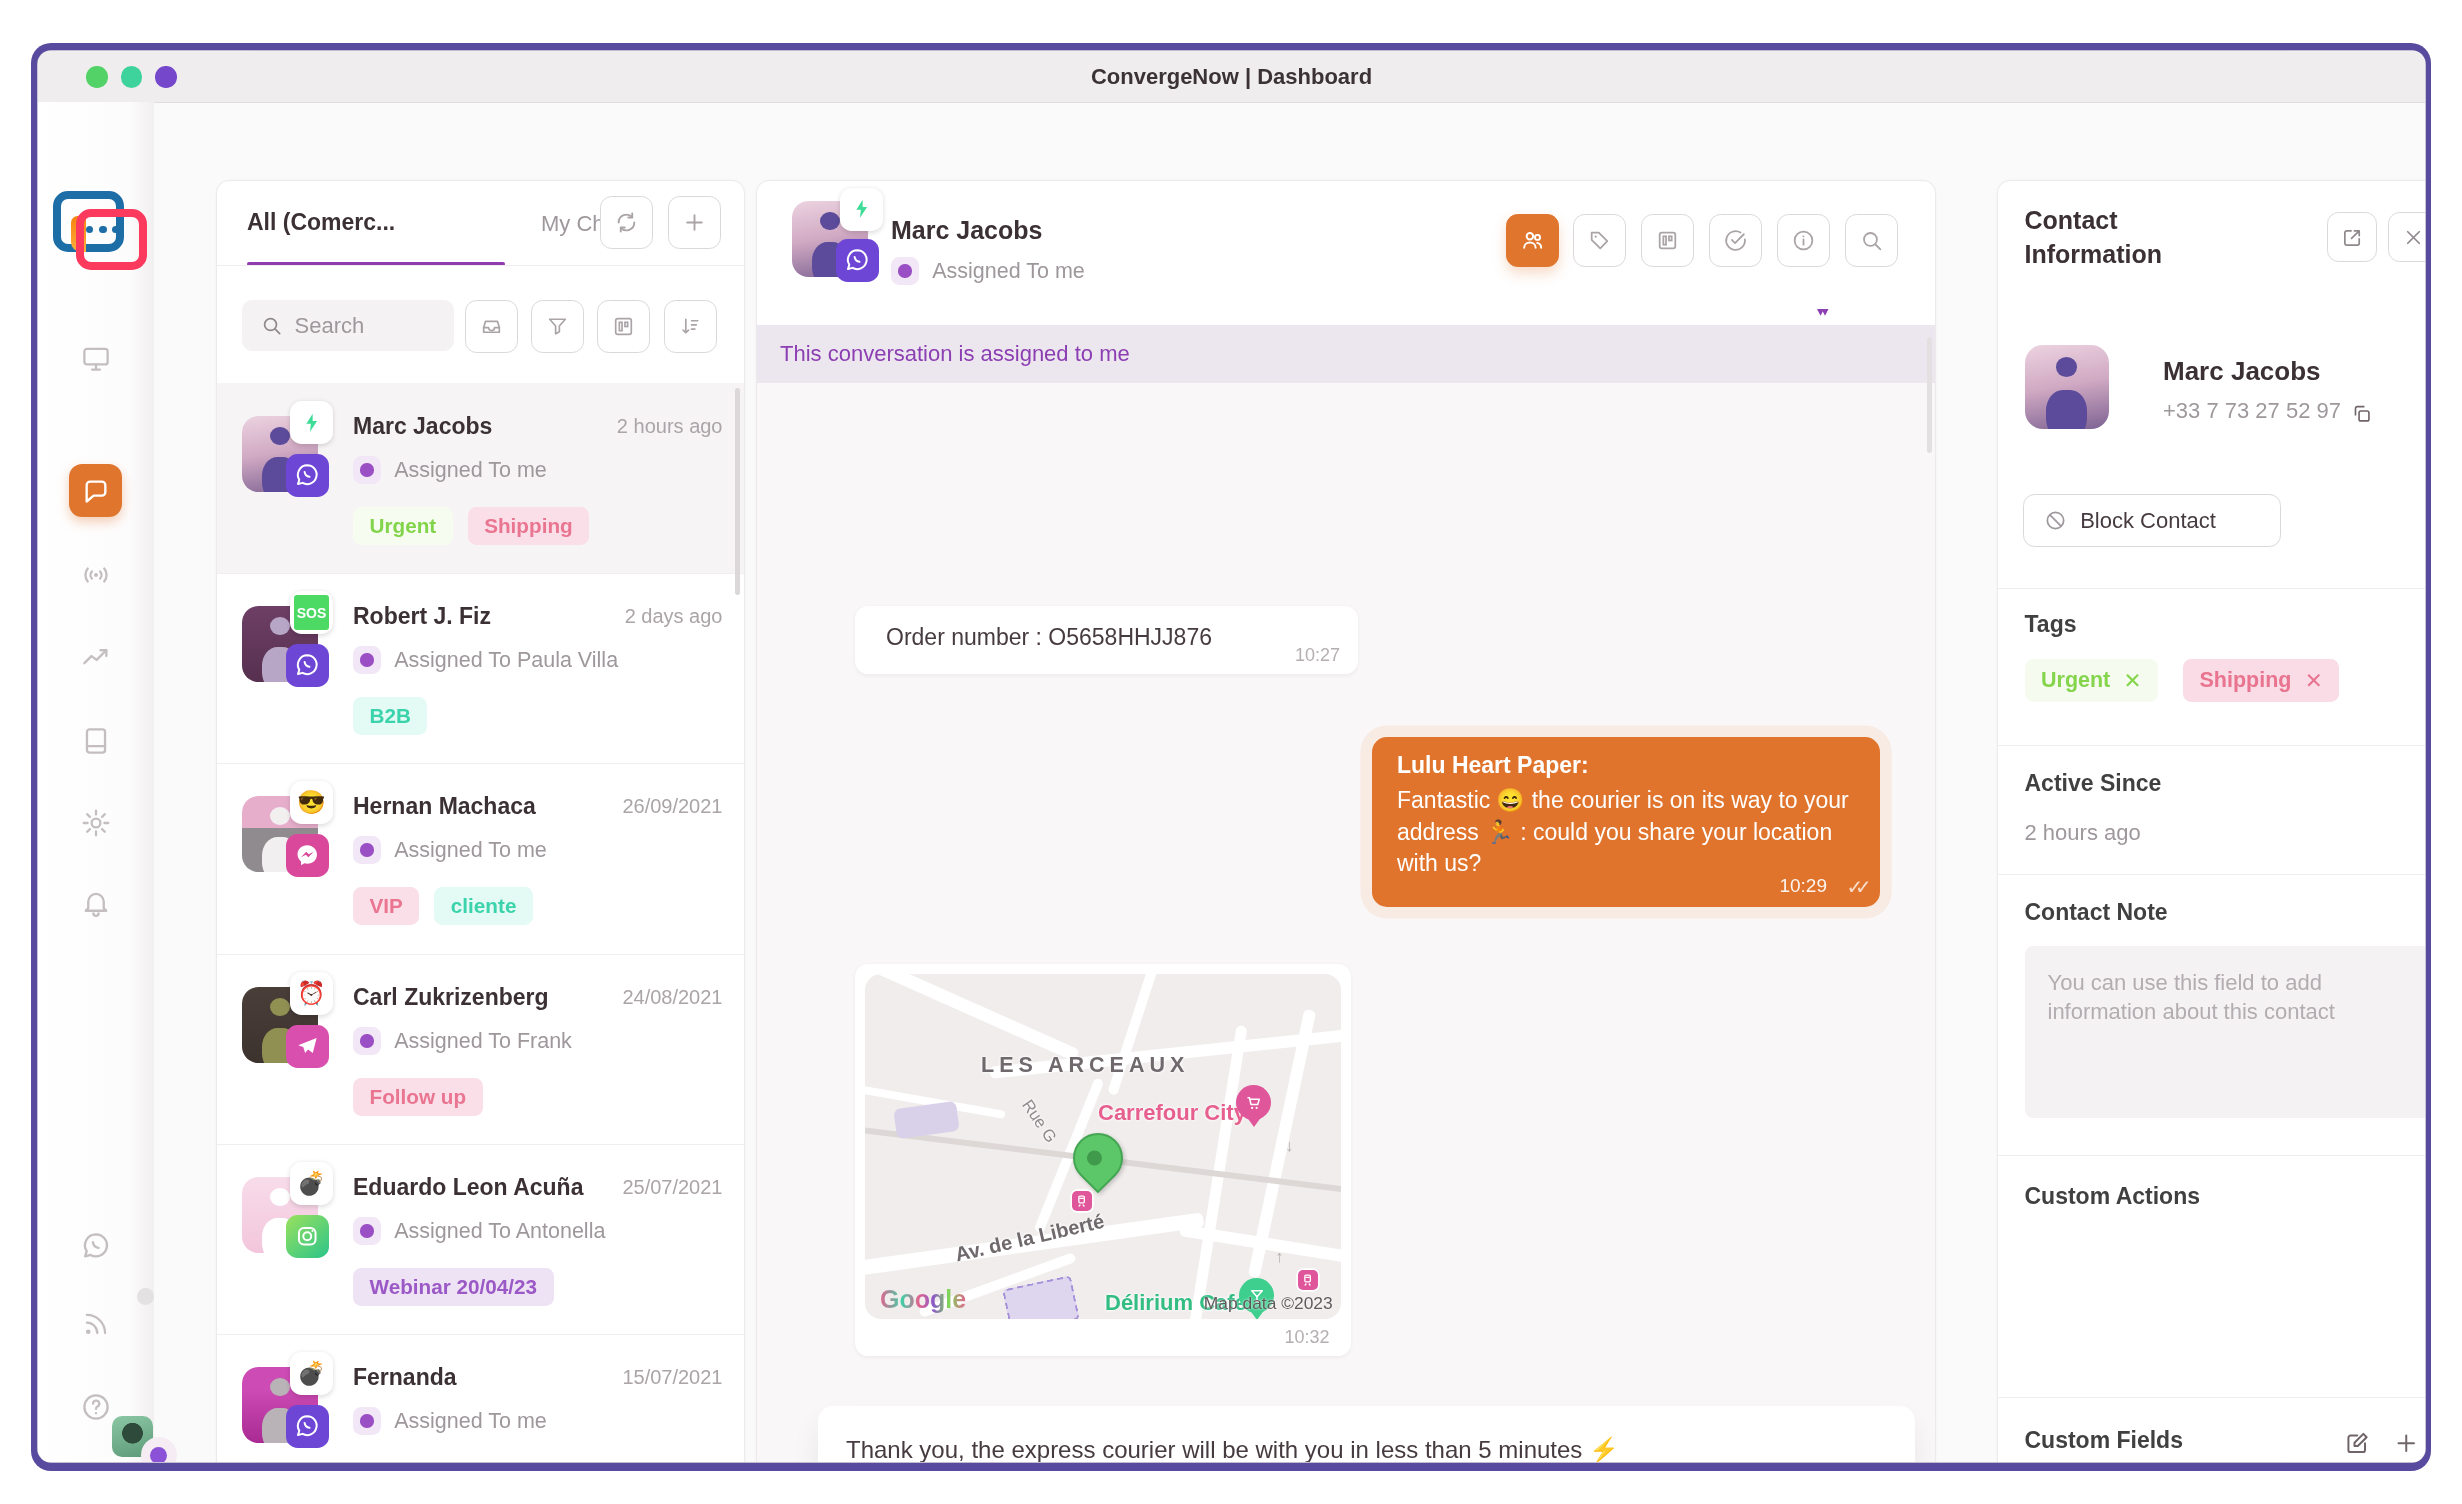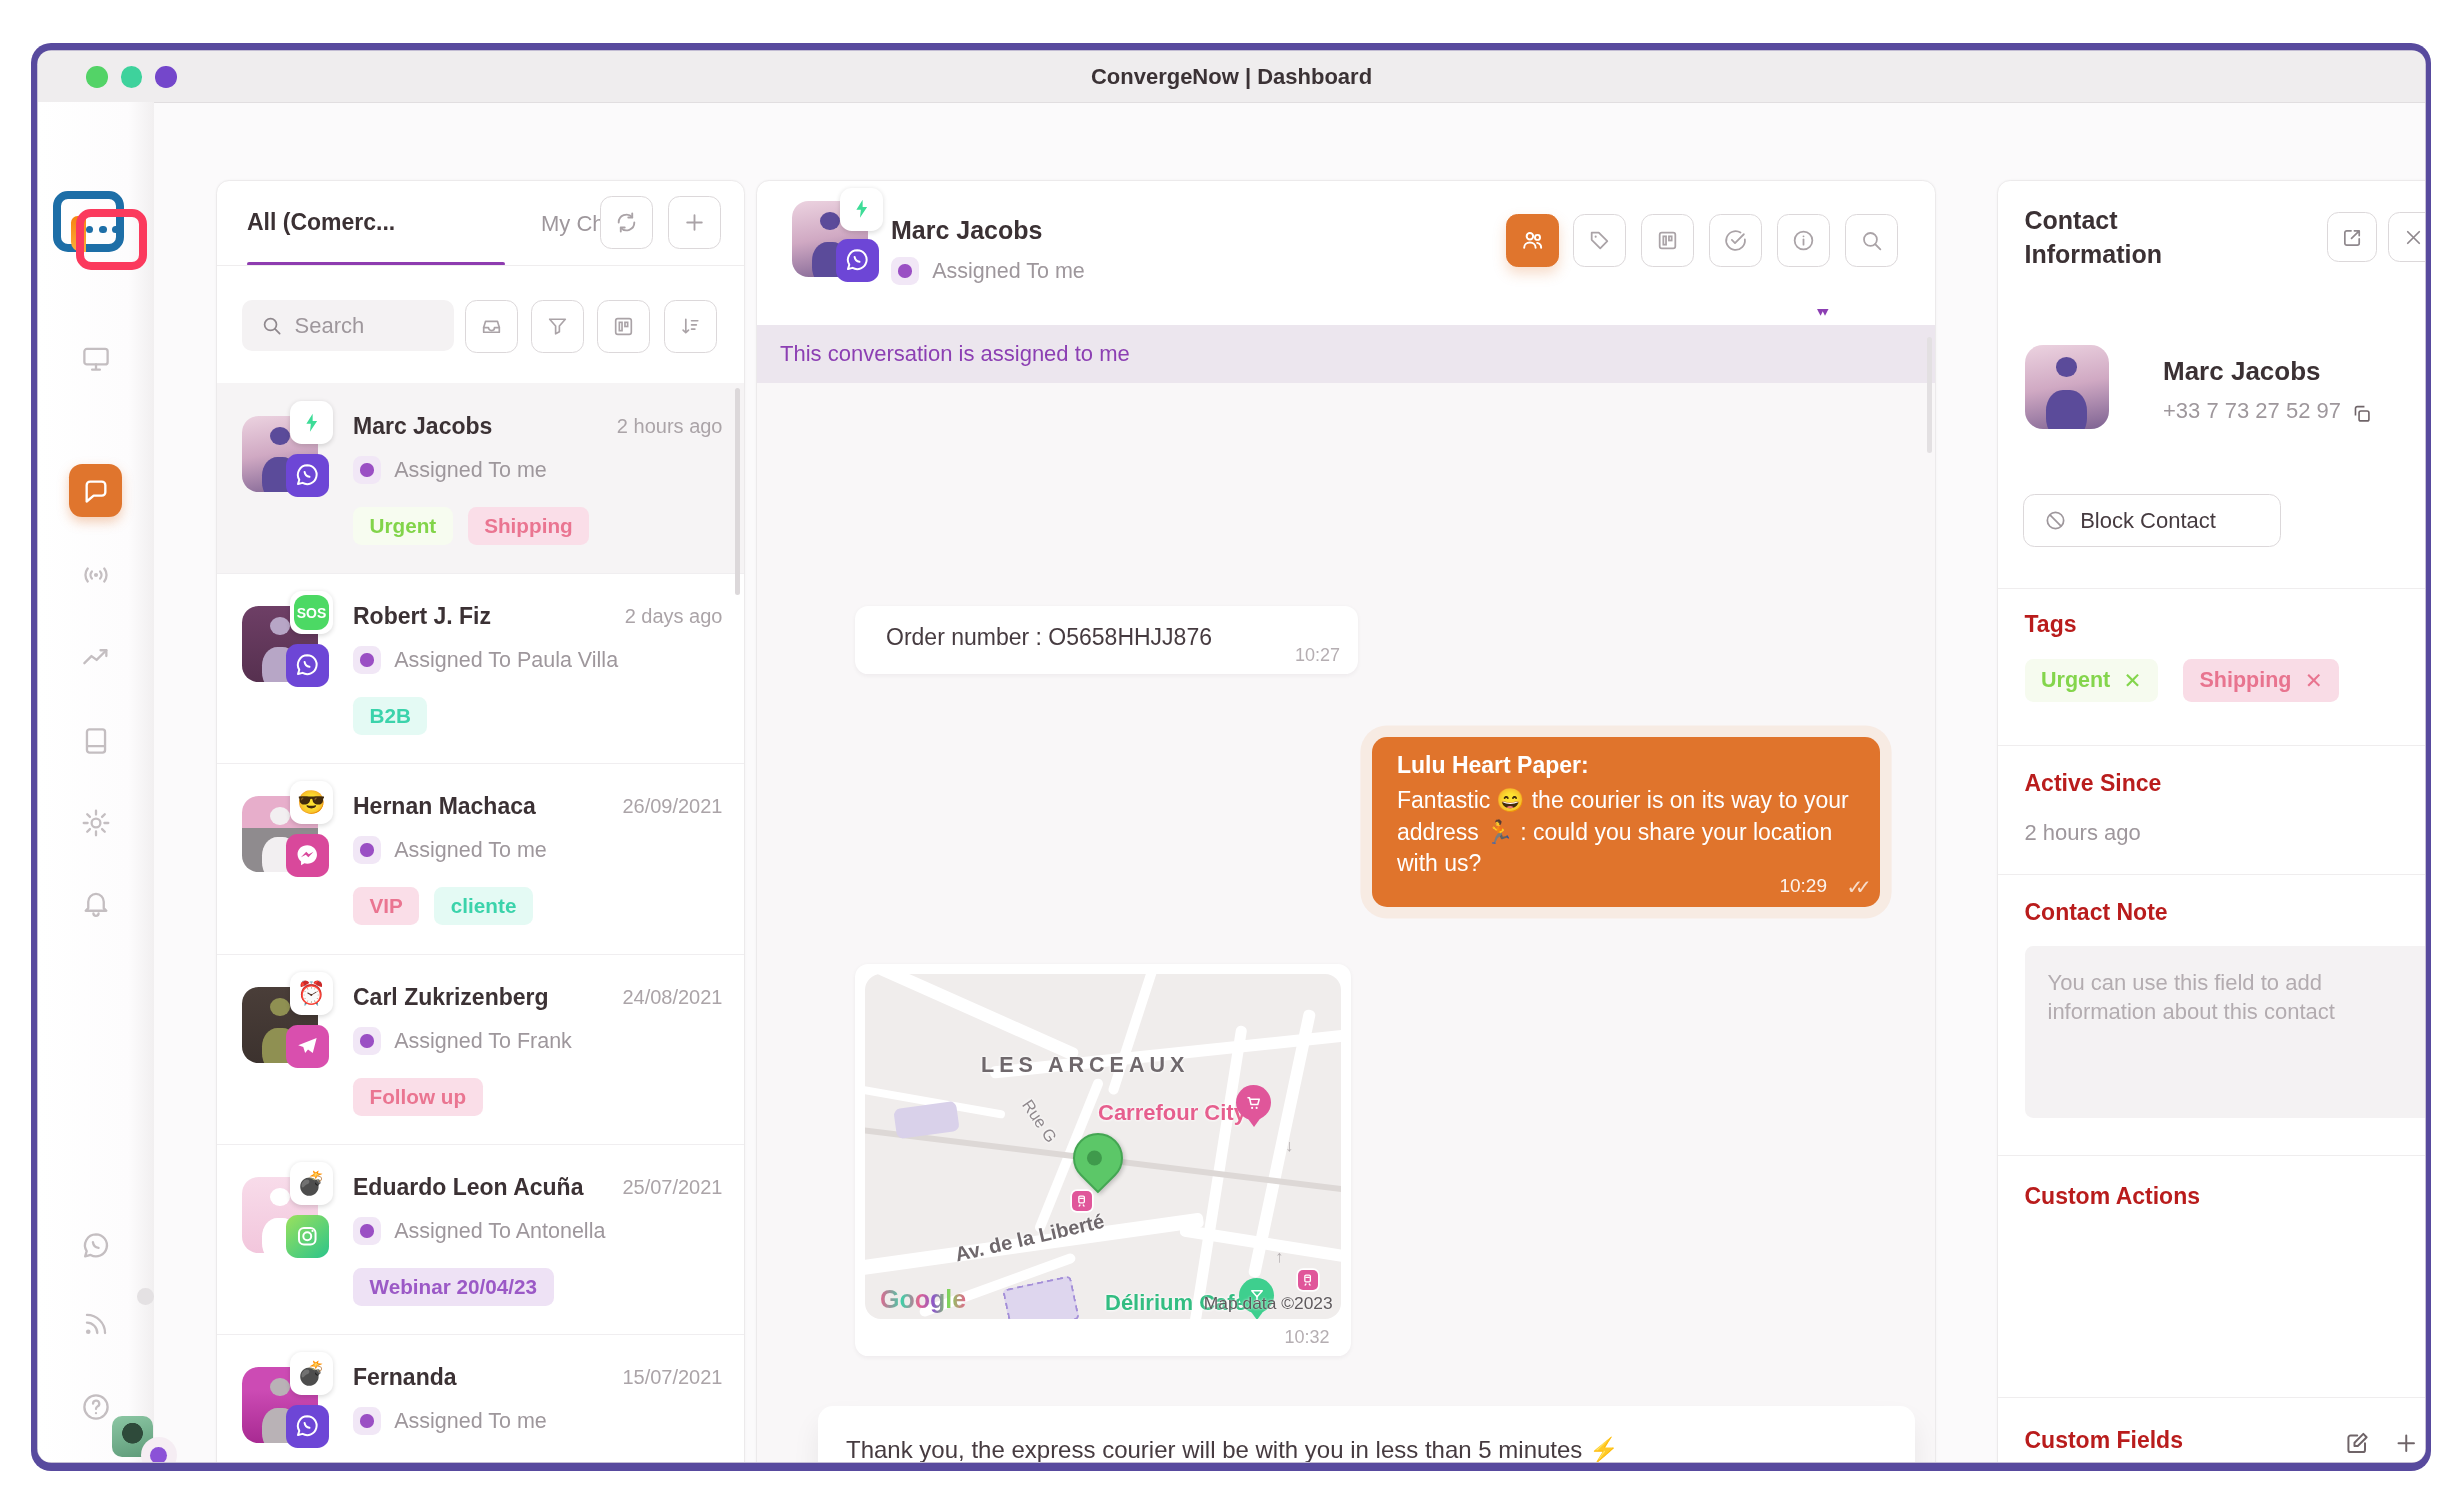--- a/index.html
+++ b/index.html
@@ -53,21 +53,21 @@
   .av-robert{--robot:#b7a6c6;background:linear-gradient(180deg,#6e3f66,#56304f)}
   .av-hernan{--robot:#f2eff1;background:linear-gradient(180deg,#e7aecb 42%,#8f8b8e 42%)}
   .av-carl{--robot:#8f9052;background:linear-gradient(180deg,#4a3e39,#3c322e)}
   .av-eduardo{--robot:#ffffff;background:linear-gradient(180deg,#f8dcea,#f2c6dc)}
   .av-fernanda{--robot:#b9b2b6;background:linear-gradient(180deg,#cc4bb4 30%,#a82a92)}
   .it-av{position:absolute;left:25px;top:33px;width:76px;height:76px}
   .badge-top{position:absolute;left:73px;top:18px;width:43px;height:43px;background:#fff;border-radius:11.6px;box-shadow:0 1.7px 5px rgba(0,0,0,.14);display:flex;align-items:center;justify-content:center;font-size:23px}
   .badge-ch{position:absolute;left:69px;top:71px;width:43px;height:43px;border-radius:11.6px;display:flex;align-items:center;justify-content:center;color:#fff}
   .badge-ch svg{width:26.5px;height:26.5px}
   .ch-wa{background:#6d46d6}.ch-ms{background:#d9489b}.ch-tg{background:#d94fae}.ch-ig{background:linear-gradient(140deg,#9be15d,#2bc48a)}
-  .sos{background:#4cd964;color:#fff;font-size:14px;font-weight:bold;border-radius:12px;width:35px;height:35px;display:flex;align-items:center;justify-content:center}
+  .sos{background:#4cd964;color:#fff;font-size:14px;font-weight:bold;border-radius:3px;width:35px;height:35px;display:flex;align-items:center;justify-content:center}
   .it-name{position:absolute;left:136px;top:30px;font-size:23px;font-weight:bold;color:#3b3134}
   .it-time{position:absolute;right:21.5px;top:31px;width:108px;text-align:right;font-size:20px;color:#aba4a8;line-height:1.25}
   .assigned{position:absolute;left:136px;top:73px;display:flex;align-items:center;gap:13.2px}
   .as-chip{width:28px;height:28px;border-radius:8.3px;background:#f1e7f6;display:flex;align-items:center;justify-content:center}
   .as-chip i{width:13.2px;height:13.2px;border-radius:50%;background:#9a4fc4}
   .as-txt{font-size:21.5px;color:#9e979c;white-space:nowrap}
   .tags-row{position:absolute;left:136px;top:124px;display:flex;gap:15px}
   .pill{height:38px;display:flex;align-items:center;padding:0 16.5px;border-radius:8.3px;font-size:20.7px;font-weight:bold}
   .pill-green{background:#f7fcf0;color:#82d44a}
   .pill-pink{background:#fadee8;color:#ea7591}
@@ -124,21 +124,21 @@
   .rp-title{position:absolute;left:26.5px;top:23px;width:215px;font-size:25px;font-weight:bold;color:#3b3134;line-height:1.35}
   .rp-btn{position:absolute;top:31px;width:48px;height:48px;border:0.8px solid #dcd8da;border-radius:11.6px;background:#fff;display:flex;align-items:center;justify-content:center;color:#8f888d}
   .rp-btn svg{width:23px;height:23px}
   .rp-av{position:absolute;left:26.5px;top:164px;width:84px;height:84px;border-radius:18px}
   .rp-name{position:absolute;left:165px;top:175px;font-size:26px;font-weight:bold;color:#3b3134}
   .rp-phone{position:absolute;left:165px;top:217px;font-size:22px;color:#9e979c;display:flex;align-items:flex-end;gap:10px}
   .rp-phone svg{width:21.5px;height:21.5px;color:#6f6468}
   .block-btn{position:absolute;left:25px;top:313px;width:258px;height:53px;border:0.8px solid #dcd8da;border-radius:11.6px;background:#fff;display:flex;align-items:center;gap:13.2px;padding-left:20px;box-sizing:border-box;font-size:22px;color:#463b40}
   .block-btn svg{width:23px;height:23px;color:#9e979c}
   .rp-div{position:absolute;left:0;width:100%;height:0.8px;background:#efedee}
-  .rp-h{position:absolute;left:26.5px;font-size:23px;font-weight:bold;color:#b91c1c}
+  .rp-h{position:absolute;left:26.5px;font-size:23px;font-weight:bold;color:#404040}
   .chip{position:absolute;height:43px;display:flex;align-items:center;gap:13.2px;padding:0 16.5px;border-radius:8.3px;font-size:21.5px;font-weight:bold}
   .chip .x{font-weight:normal;font-size:21.5px}
   .chip-green{background:#f6fbef;color:#84d54c}
   .chip-pink{background:#f9dce6;color:#e8748f}
   .rp-val{position:absolute;left:26.5px;font-size:22px;color:#9e979c}
   .note-box{position:absolute;left:26.5px;top:765px;width:412px;height:172px;background:#f4f2f3;border-radius:8.3px;padding:21.5px 23px;box-sizing:border-box;font-size:22px;color:#b3acb0;line-height:1.35}
   .act-btn{position:absolute;left:26.5px;height:55px;background:#e0752d;border-radius:8.3px;display:flex;align-items:center;gap:13.2px;padding:0 21.5px;color:#fff;font-size:22px}
   .act-btn svg{width:23px;height:23px}
   .cf-ic{position:absolute;width:28px;height:28px;color:#6f6468;top:1249px}
   .cf-ic svg{width:26.5px;height:26.5px}

